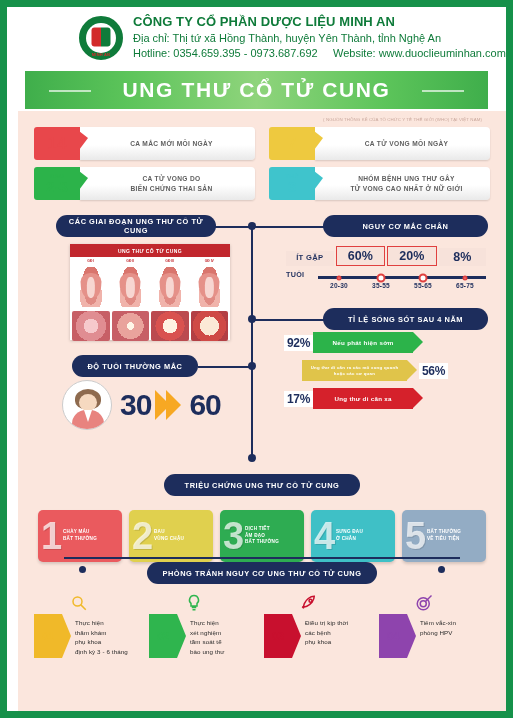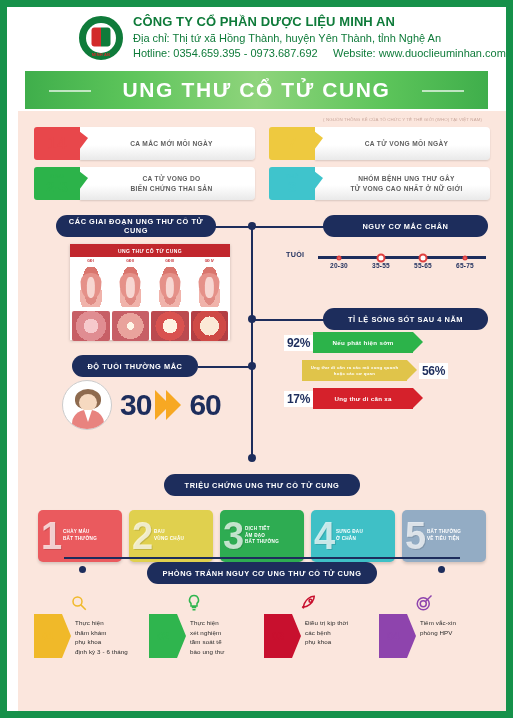--- a/index.html
+++ b/index.html
@@ -360,20 +360,26 @@
         </div>
         <div class="stage-grid">
           <div class="cervix"></div>
           <div class="cervix s2"></div>
           <div class="cervix s3"></div>
           <div class="cervix s4"></div>
         </div>
       </div>
 
       <div class="risk">
+        <div class="risk-row">
+          <div class="rbox lbl">ÍT GẶP</div>
+          <div class="rbox hl">60%</div>
+          <div class="rbox hl">20%</div>
+          <div class="rbox">8%</div>
+        </div>
         <div class="risk-axis">
           <div class="axis-word">TUỔI</div>
           <div class="axis-line">
             <div class="node sm" style="left:12.5%;"></div>
             <div class="node lg" style="left:37.5%;"></div>
             <div class="node lg" style="left:62.5%;"></div>
             <div class="node sm" style="left:87.5%;"></div>
           </div>
         </div>
         <div class="ages">

